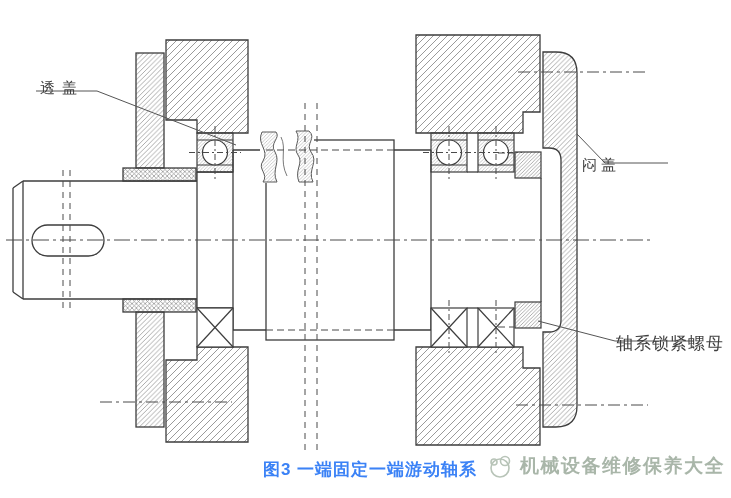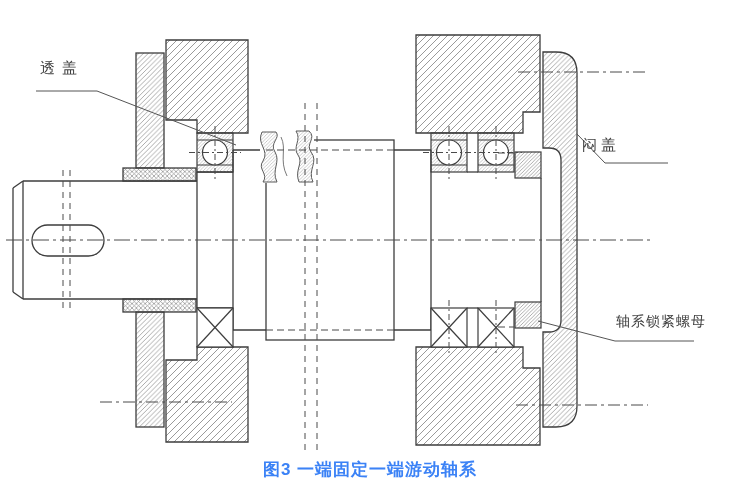--- a/index.html
+++ b/index.html
@@ -3,25 +3,25 @@
 <meta charset="utf-8">
 <style>
   html,body{margin:0;padding:0;background:#ffffff;}
   .stage{
     position:relative;width:731px;height:498px;background:#ffffff;overflow:hidden;
     font-family:"Liberation Sans","DejaVu Sans",sans-serif;
   }
   .stage svg.drawing{position:absolute;left:0;top:0;}
   .lbl{
     position:absolute;color:#3f3f3f;font-size:15px;line-height:1.1;
-    white-space:nowrap;user-select:none;
+    white-space:nowrap;user-select:none;margin-top:20px;
   }
   .lbl.left-cover{left:40px;top:60px;letter-spacing:7px;}
   .lbl.right-cover{left:582px;top:137px;letter-spacing:4px;}
-  .lbl.lock-nut{left:616px;top:315px;font-size:14px;letter-spacing:1px;font-family:Liberation Mono, monospace;}
+  .lbl.lock-nut{left:616px;top:315px;font-size:17px;letter-spacing:1px;}
   .caption{
     position:absolute;left:180px;top:458px;width:380px;text-align:center;
     font-size:17px;font-weight:700;color:#3b82f6;letter-spacing:1px;
   }
   .watermark{
     position:absolute;left:487px;top:451px;display:flex;align-items:center;gap:5px;
     color:#a9b6a9;font-size:19px;font-weight:600;letter-spacing:1.5px;white-space:nowrap;
   }
   .watermark .logo{flex:0 0 auto;}
 </style>
@@ -184,14 +184,24 @@
       <polyline points="694,341 615,341 538,321"></polyline>
     </g>
   </svg>
 
   <div class="lbl left-cover">透盖</div>
   <div class="lbl right-cover">闷盖</div>
   <div class="lbl lock-nut">轴系锁紧螺母</div>
 
   <div class="caption">图3 一端固定一端游动轴系</div>
 
+  <div class="watermark">
+    <svg class="logo" width="28" height="30" viewBox="0 0 28 30">
+      <g fill="none" stroke="#b8c4b8" stroke-width="1.6">
+        <circle cx="13" cy="17" r="9"></circle>
+        <circle cx="18" cy="10" r="4.5"></circle>
+        <circle cx="7" cy="11" r="3"></circle>
+      </g>
+    </svg>
+    <span>机械设备维修保养大全</span>
+  </div>
 
 </div>
 
 </body></html>

